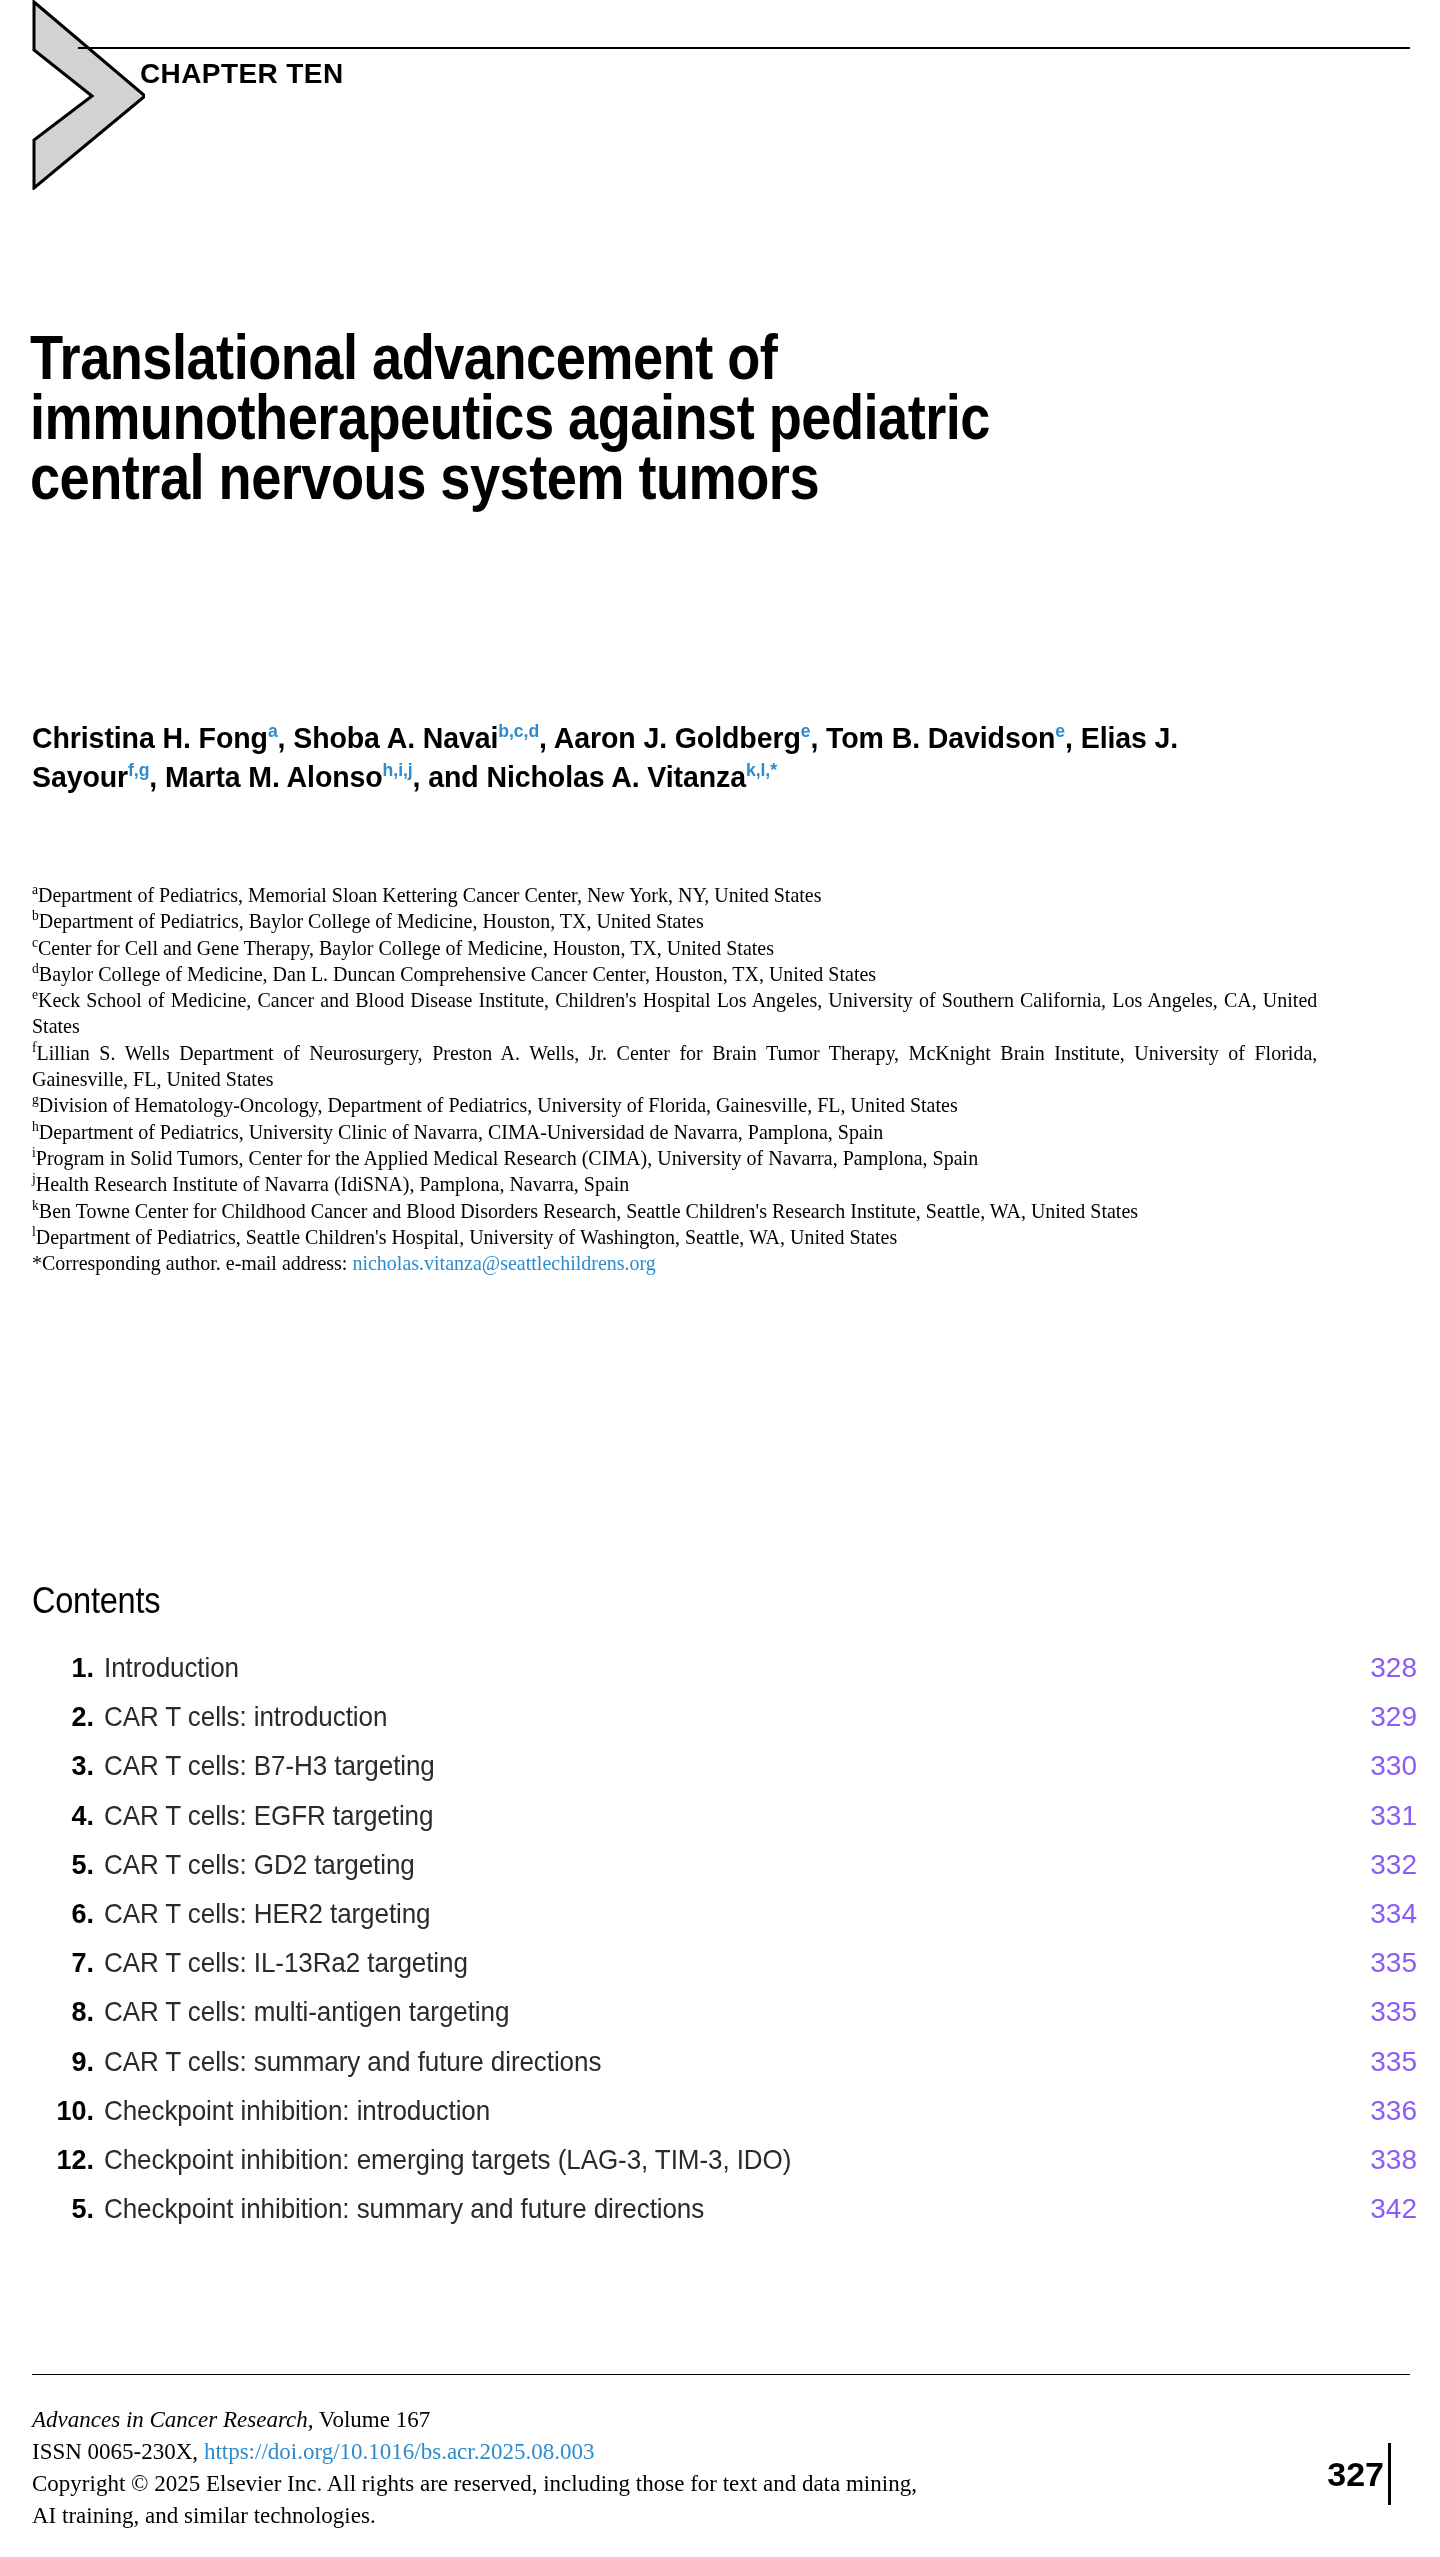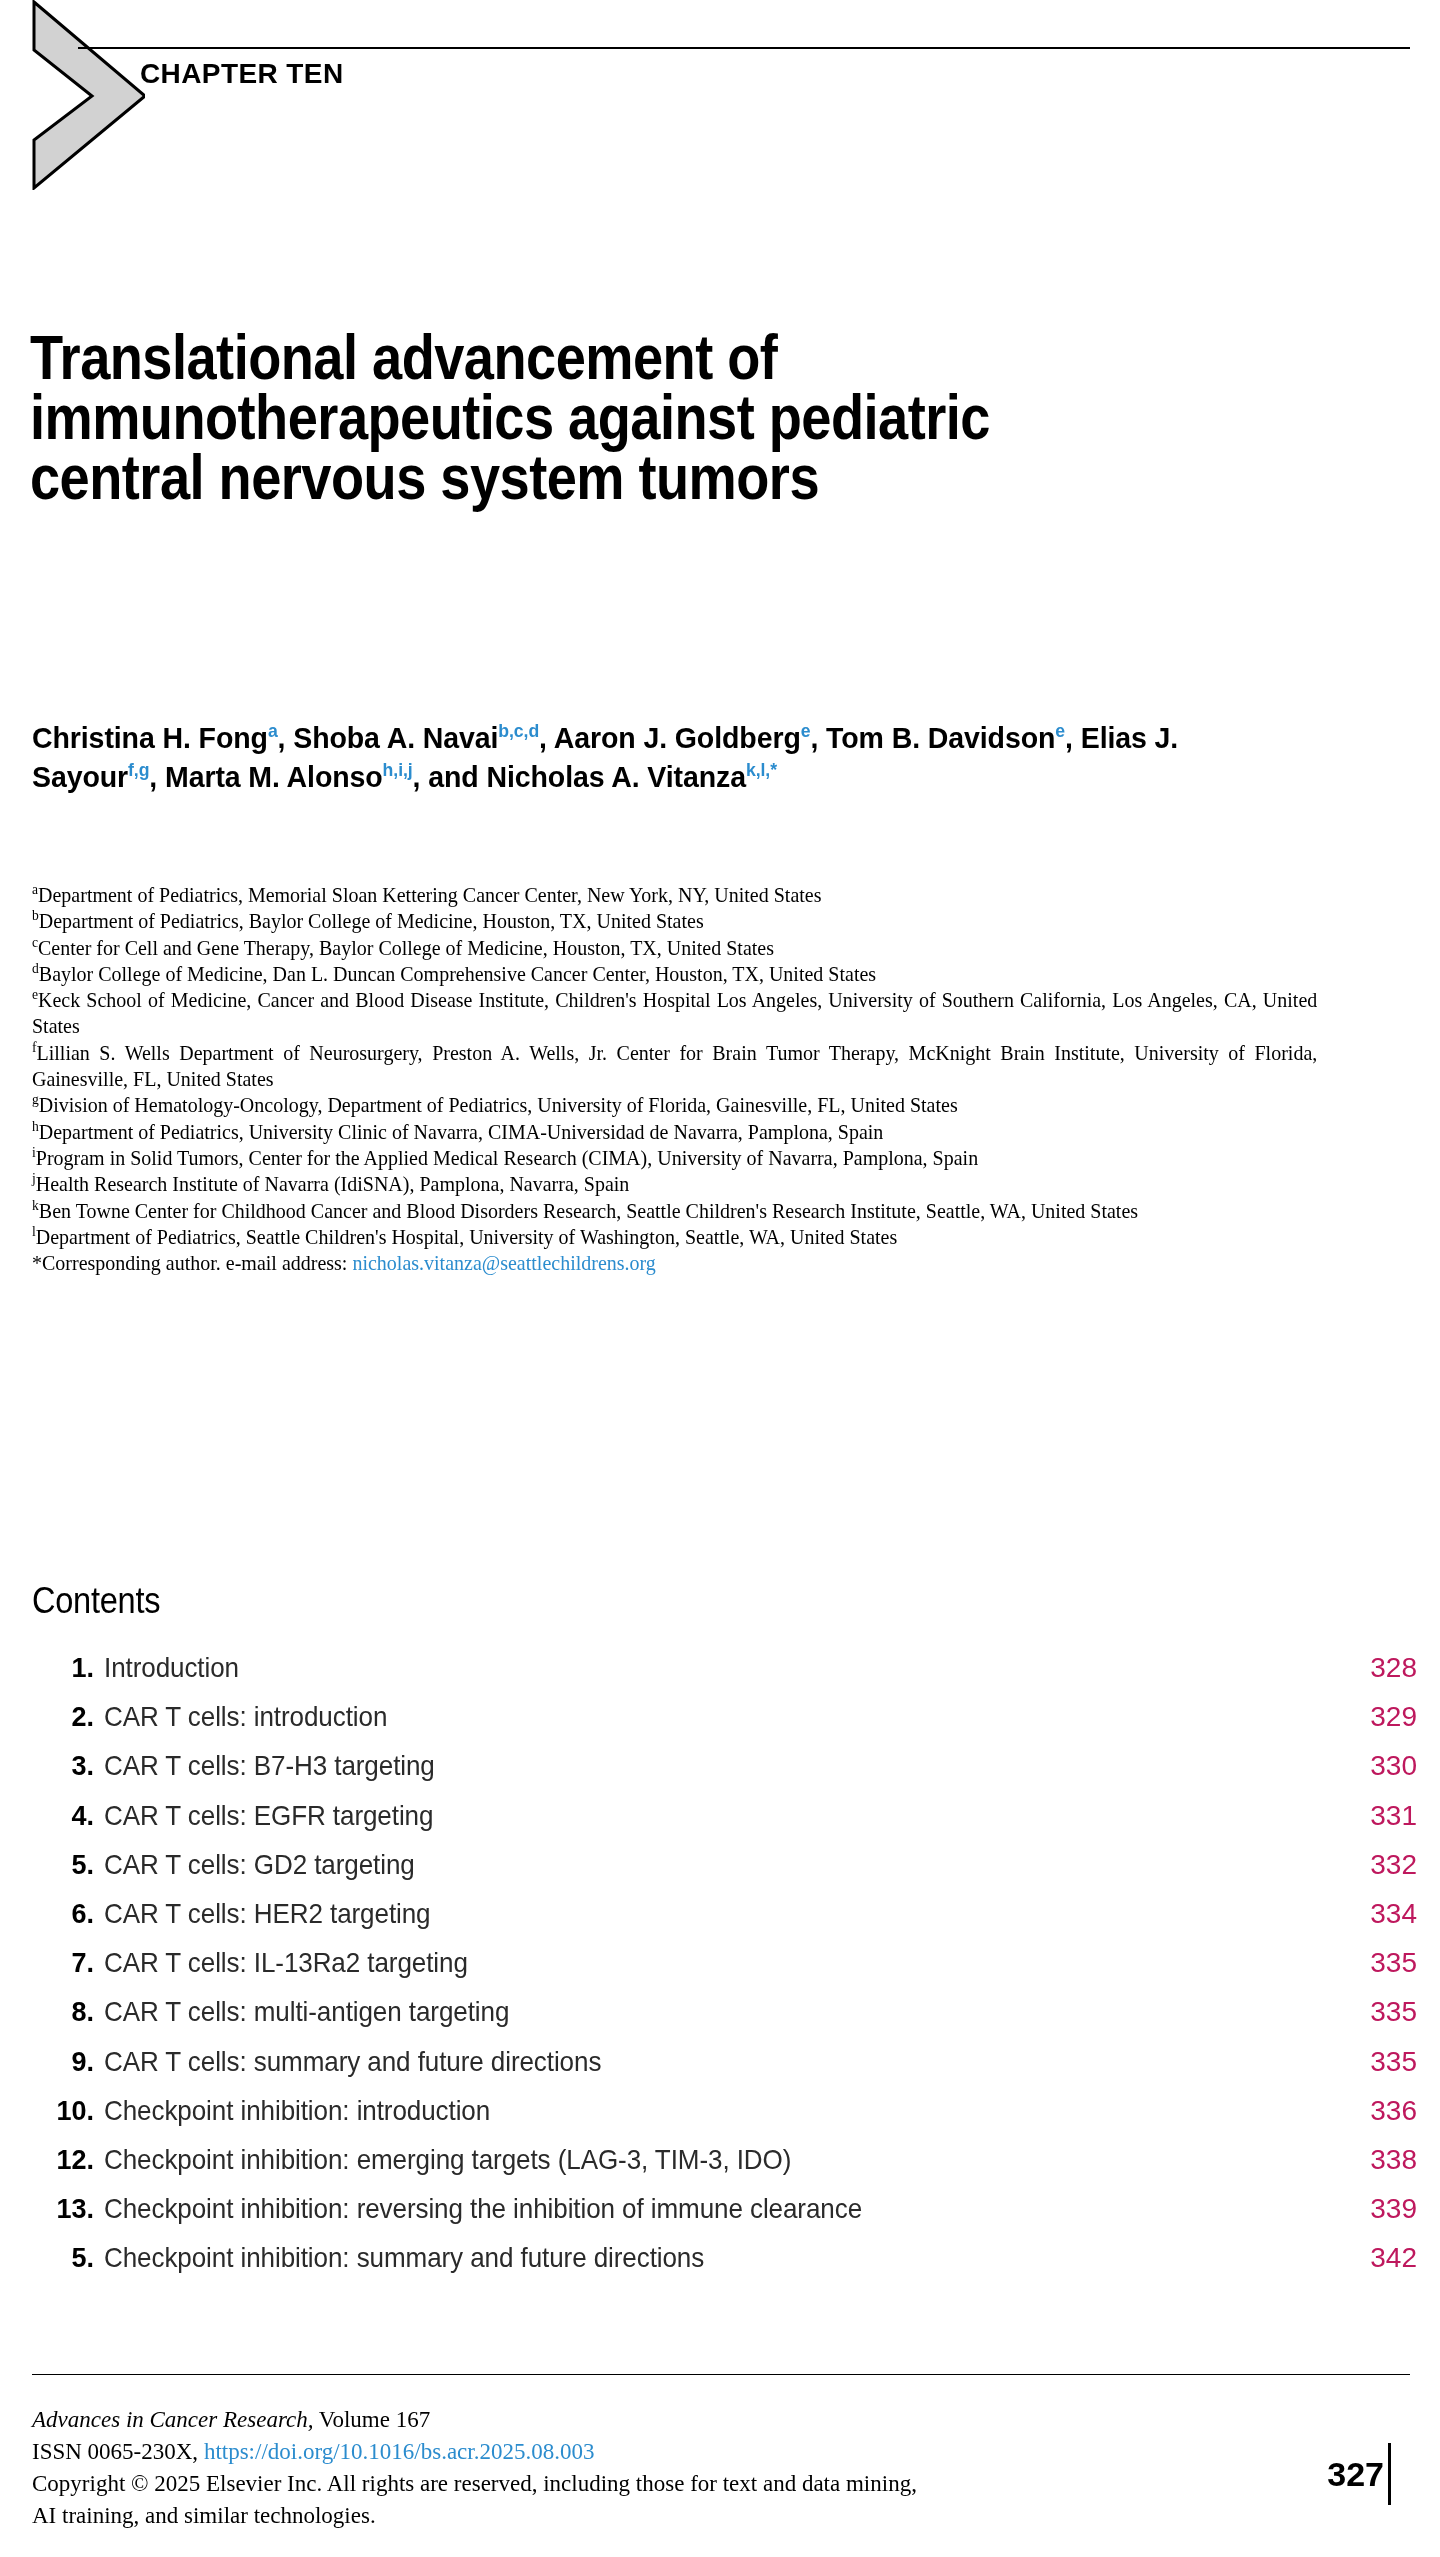--- a/index.html
+++ b/index.html
@@ -175,21 +175,21 @@
     white-space: nowrap;
     transform: scaleX(0.93);
     transform-origin: left center;
     color: #2a2a2a;
   }
   .toc-page {
     flex: 0 0 90px;
     text-align: right;
     font-weight: 300;
     font-size: 28px;
-    color: #be185d;
+    color: #8b5cf6;
   }
 
   
   .footer-rule {
     position: absolute;
     left: 32px;
     top: 2374px;
     width: 1378px;
     height: 0;
     border-top: 1.6px solid #000000;
@@ -315,25 +315,20 @@
         <span class="toc-num">10.</span>
         <span class="toc-label">Checkpoint inhibition: introduction</span>
         <span class="toc-page">336</span>
       </div>
       <div class="toc-row">
         <span class="toc-num">12.</span>
         <span class="toc-label">Checkpoint inhibition: emerging targets (LAG-3, TIM-3, IDO)</span>
         <span class="toc-page">338</span>
       </div>
       <div class="toc-row">
-        <span class="toc-num">13.</span>
-        <span class="toc-label">Checkpoint inhibition: reversing the inhibition of immune clearance</span>
-        <span class="toc-page">339</span>
-      </div>
-      <div class="toc-row">
         <span class="toc-num">5.</span>
         <span class="toc-label">Checkpoint inhibition: summary and future directions</span>
         <span class="toc-page">342</span>
       </div>
     </div>
 
   <div class="footer-rule"></div>
   <div class="footer">
     <div><em>Advances in Cancer Research,</em><span> Volume 167</span></div>
     <div><span>ISSN 0065-230X, </span><a class="doi-link" href="#">https://doi.org/10.1016/bs.acr.2025.08.003</a></div>

